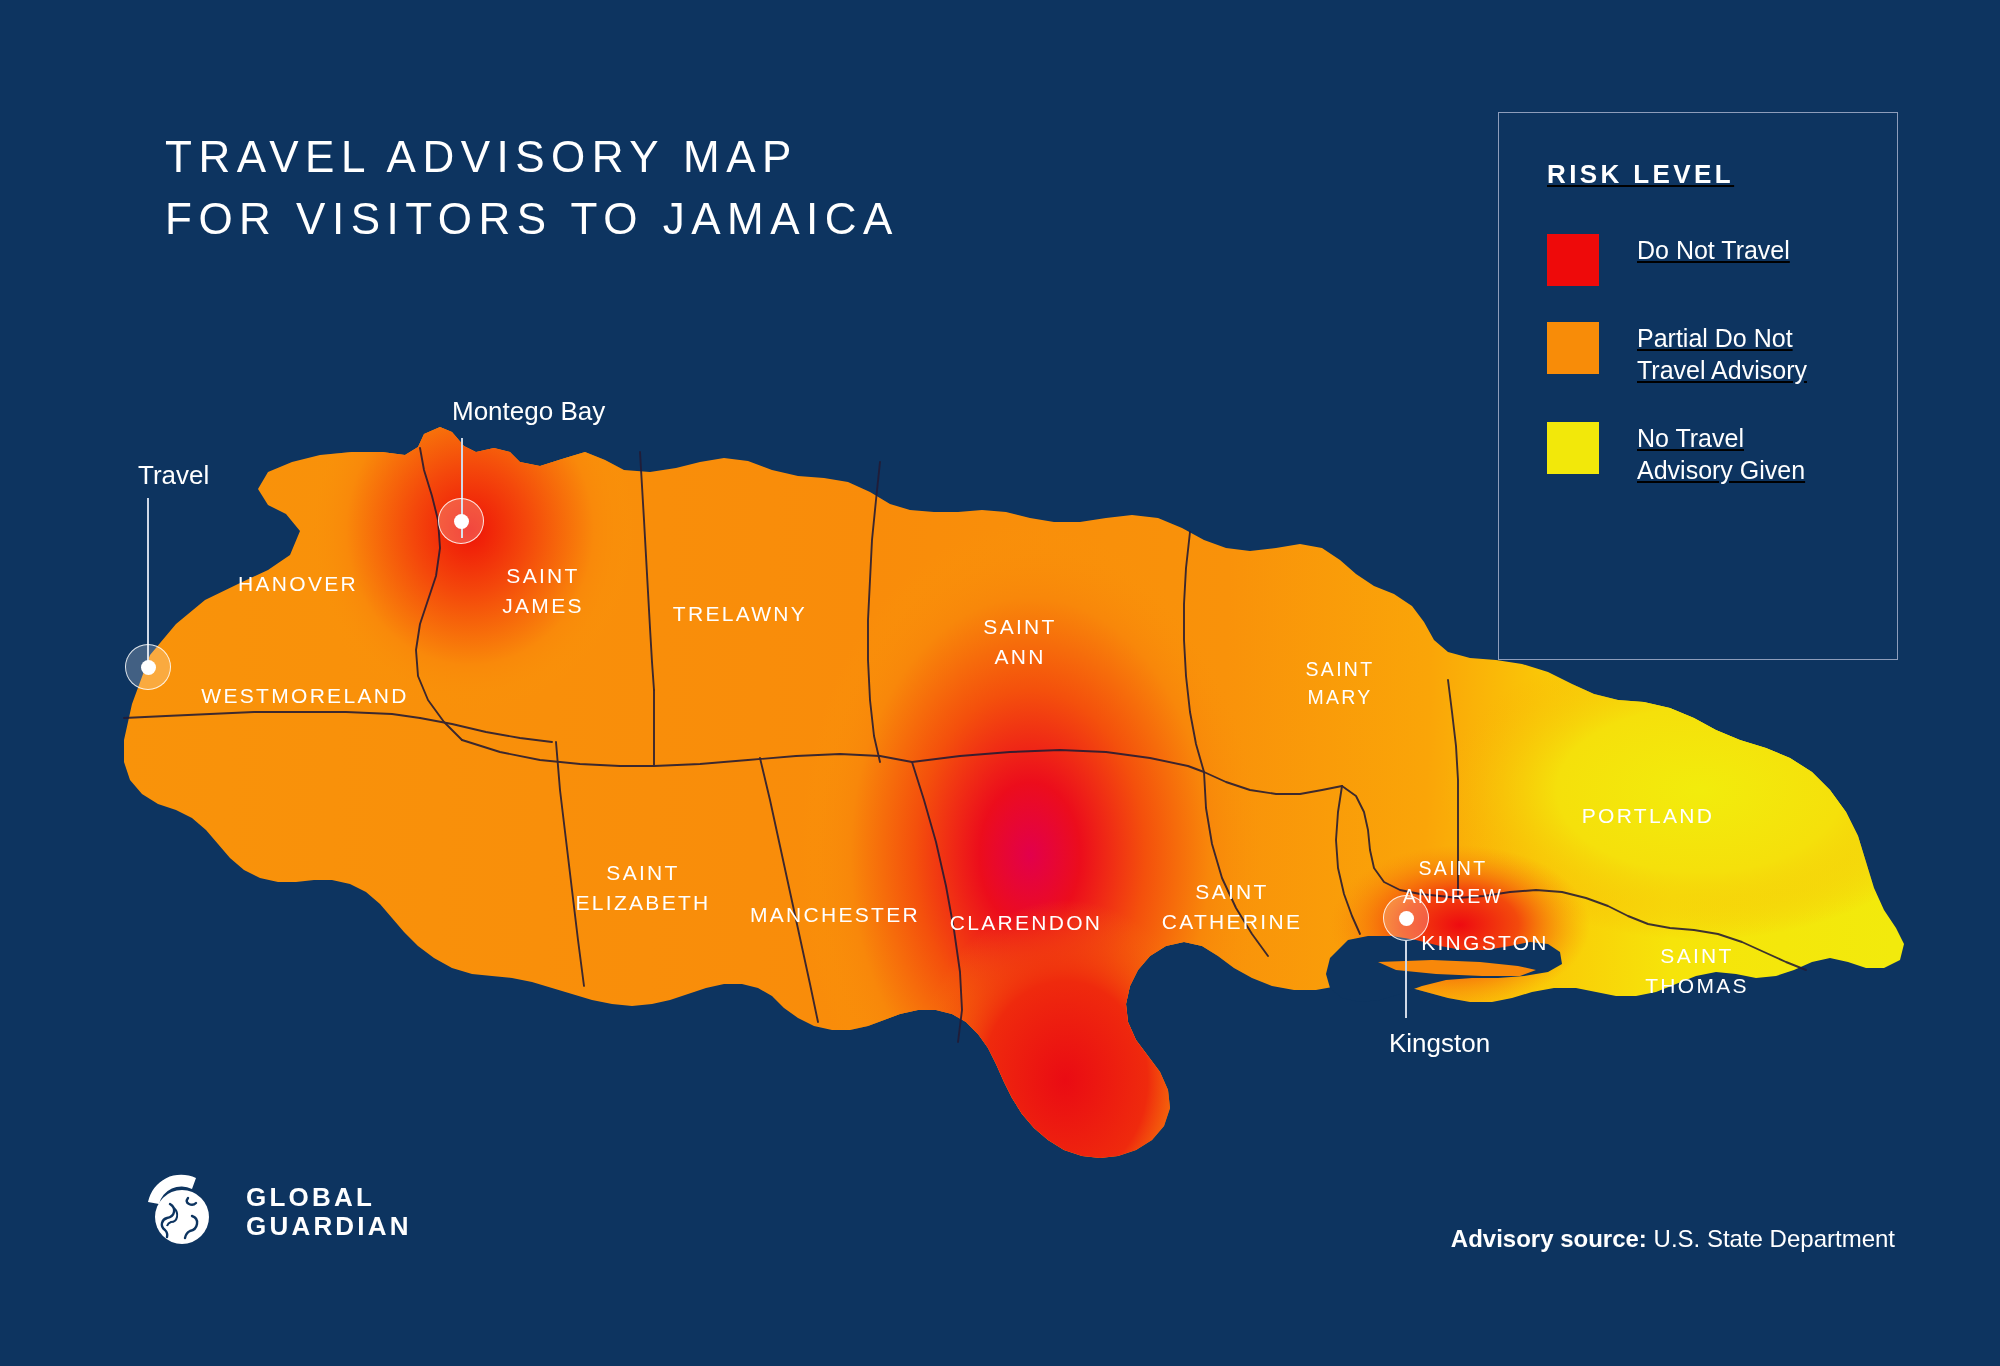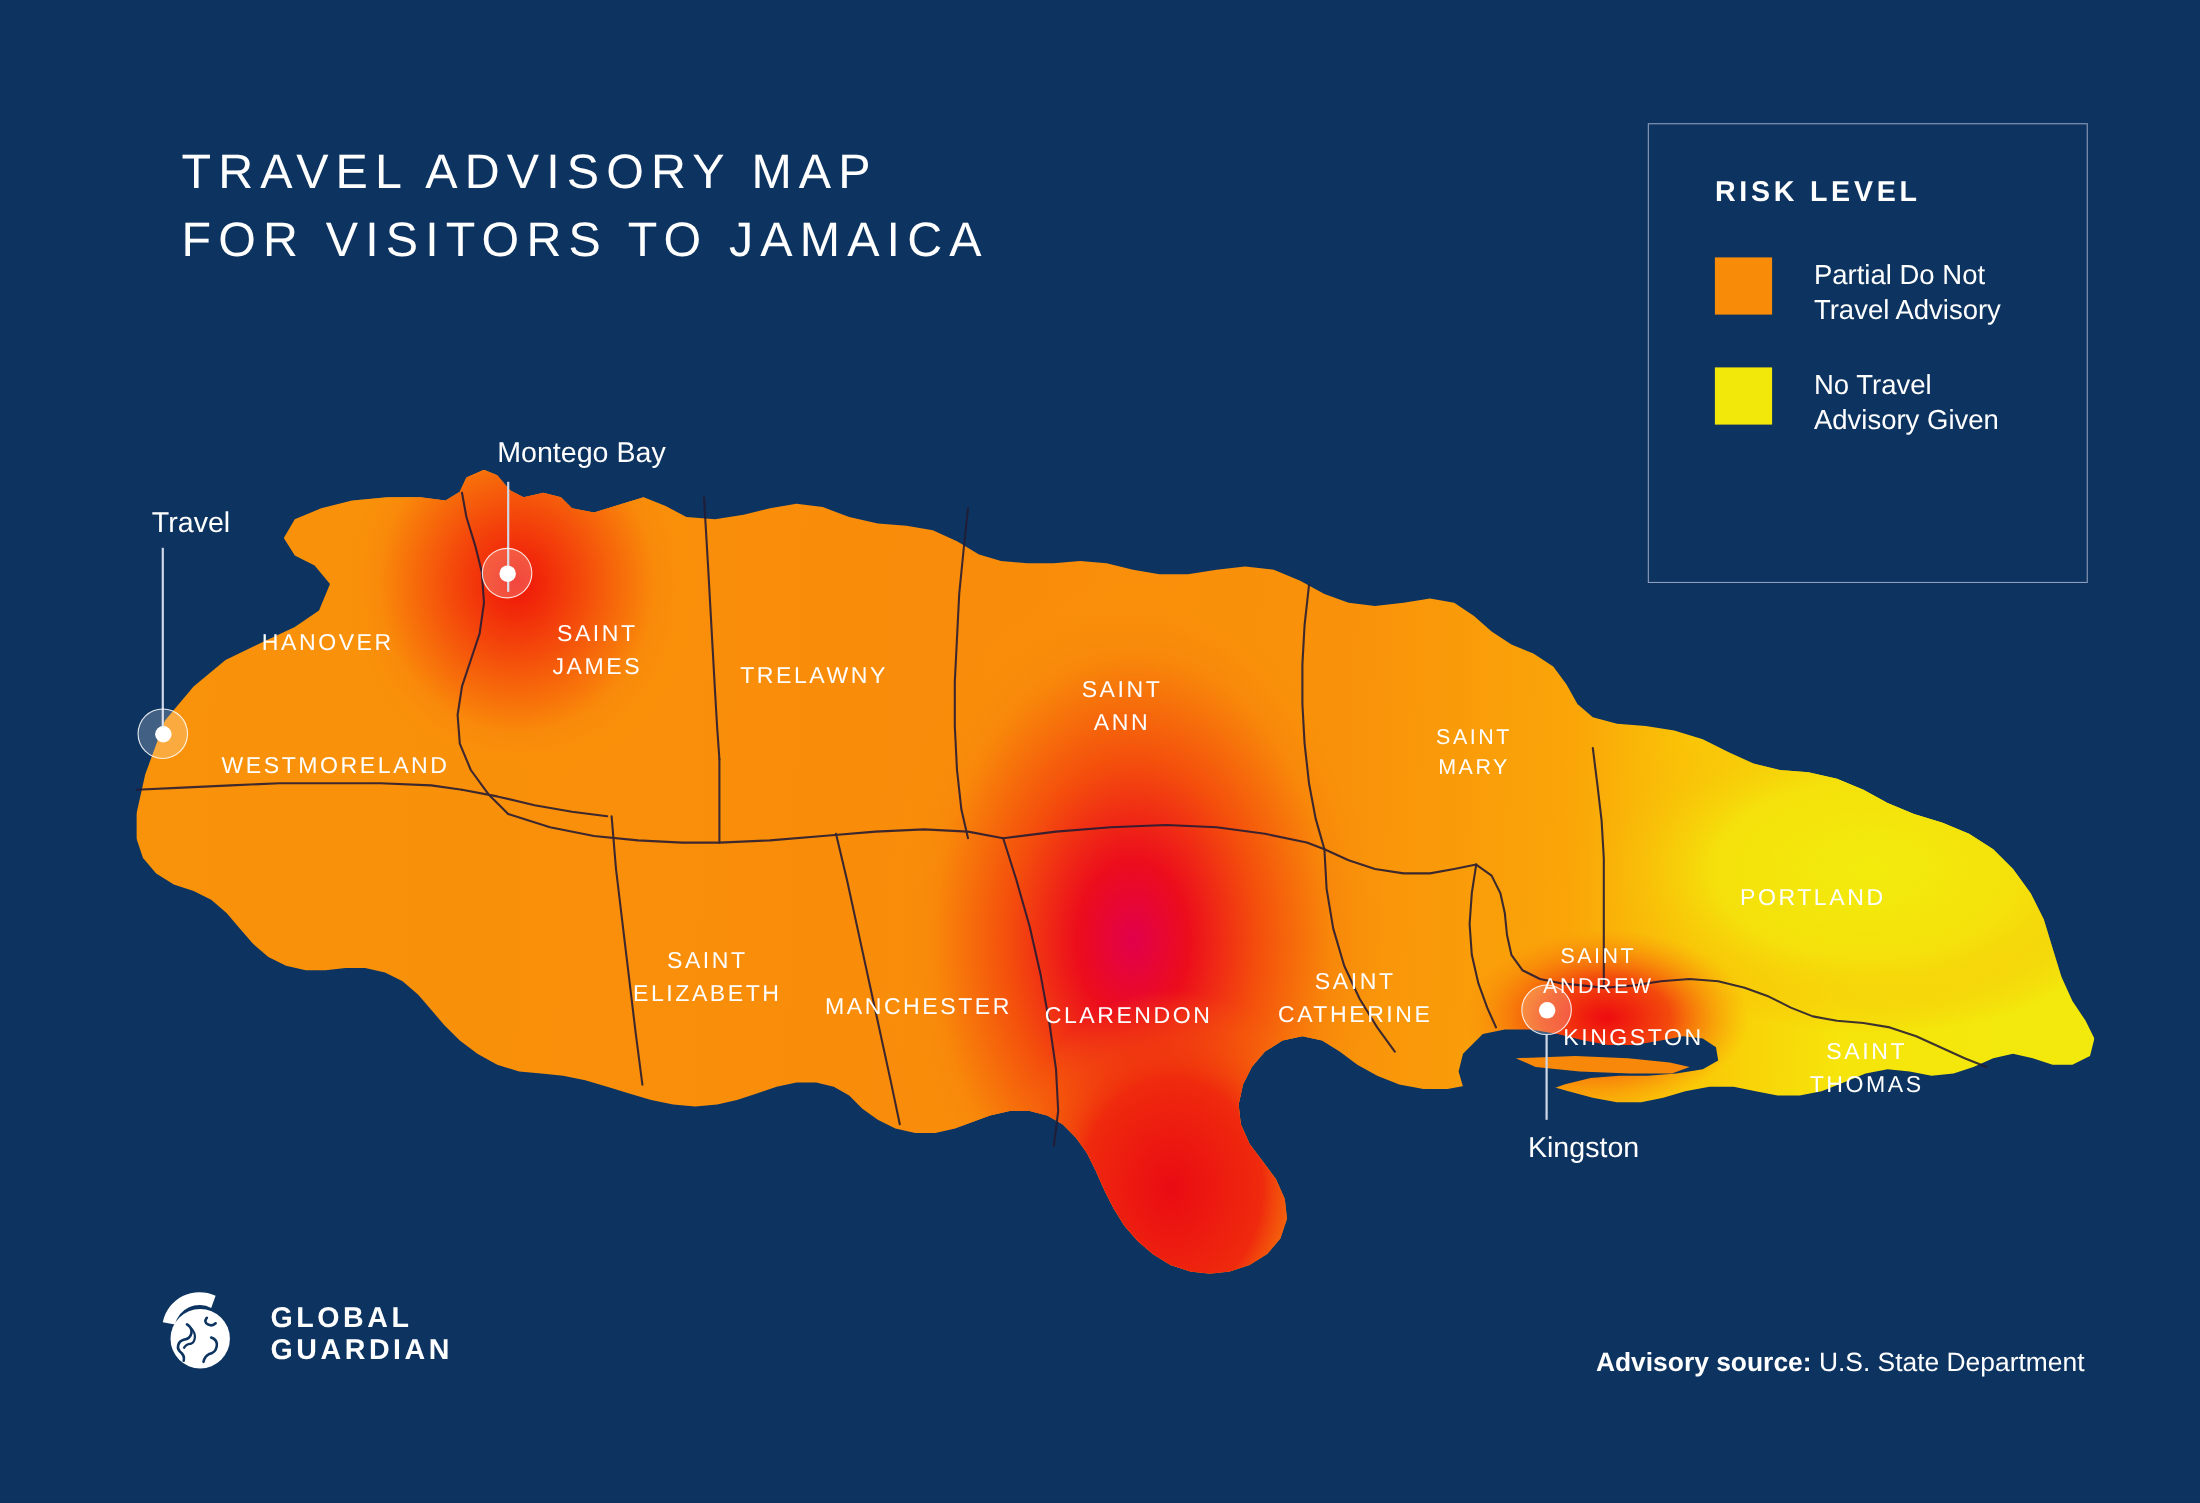--- a/index.html
+++ b/index.html
@@ -21,23 +21,24 @@
     line-height:1.42;
     text-transform:uppercase;
     white-space:nowrap;
     margin-left:37px;
   }
   #title-block div{ display:block; }
 
   
   #legend{
     position:absolute; left:1498px; top:112px;
-    width:400px; height:418px;
+    width:400px; height:548px;
     border:1.5px solid #8d9dbb;
-    padding:46px 0 0 60px;
+    padding:46px 0 0 48px;
+    text-decoration:underline;
   }
   #legend-title{
     color:#ffffff;
     font-size:26px;
     font-weight:bold;
     letter-spacing:3.4px;
     margin-bottom:42px;
   }
   .legend-row{
     display:flex; align-items:flex-start;
@@ -310,20 +311,24 @@
   <div class="marker" style="left:438px; top:498px;"></div>
 
   <div class="marker" style="left:1383px; top:895px;"></div>
   <div class="leader" style="left:1405px; top:940px; height:78px;"></div>
   <div class="city-name" style="left:1389px; top:1028px;">Kingston</div>
 </div>
 
 <div id="legend">
   <div id="legend-title">RISK LEVEL</div>
 
+  <div class="legend-row">
+    <div class="legend-swatch" style="background: rgb(238, 10, 10);"></div>
+    <div class="legend-label">Do Not Travel</div>
+  </div>
 
   <div class="legend-row">
     <div class="legend-swatch" style="background: rgb(248, 140, 8);"></div>
     <div class="legend-label">Partial Do Not
 Travel Advisory</div>
   </div>
 
   <div class="legend-row">
     <div class="legend-swatch" style="background: rgb(242, 232, 10);"></div>
     <div class="legend-label">No Travel

